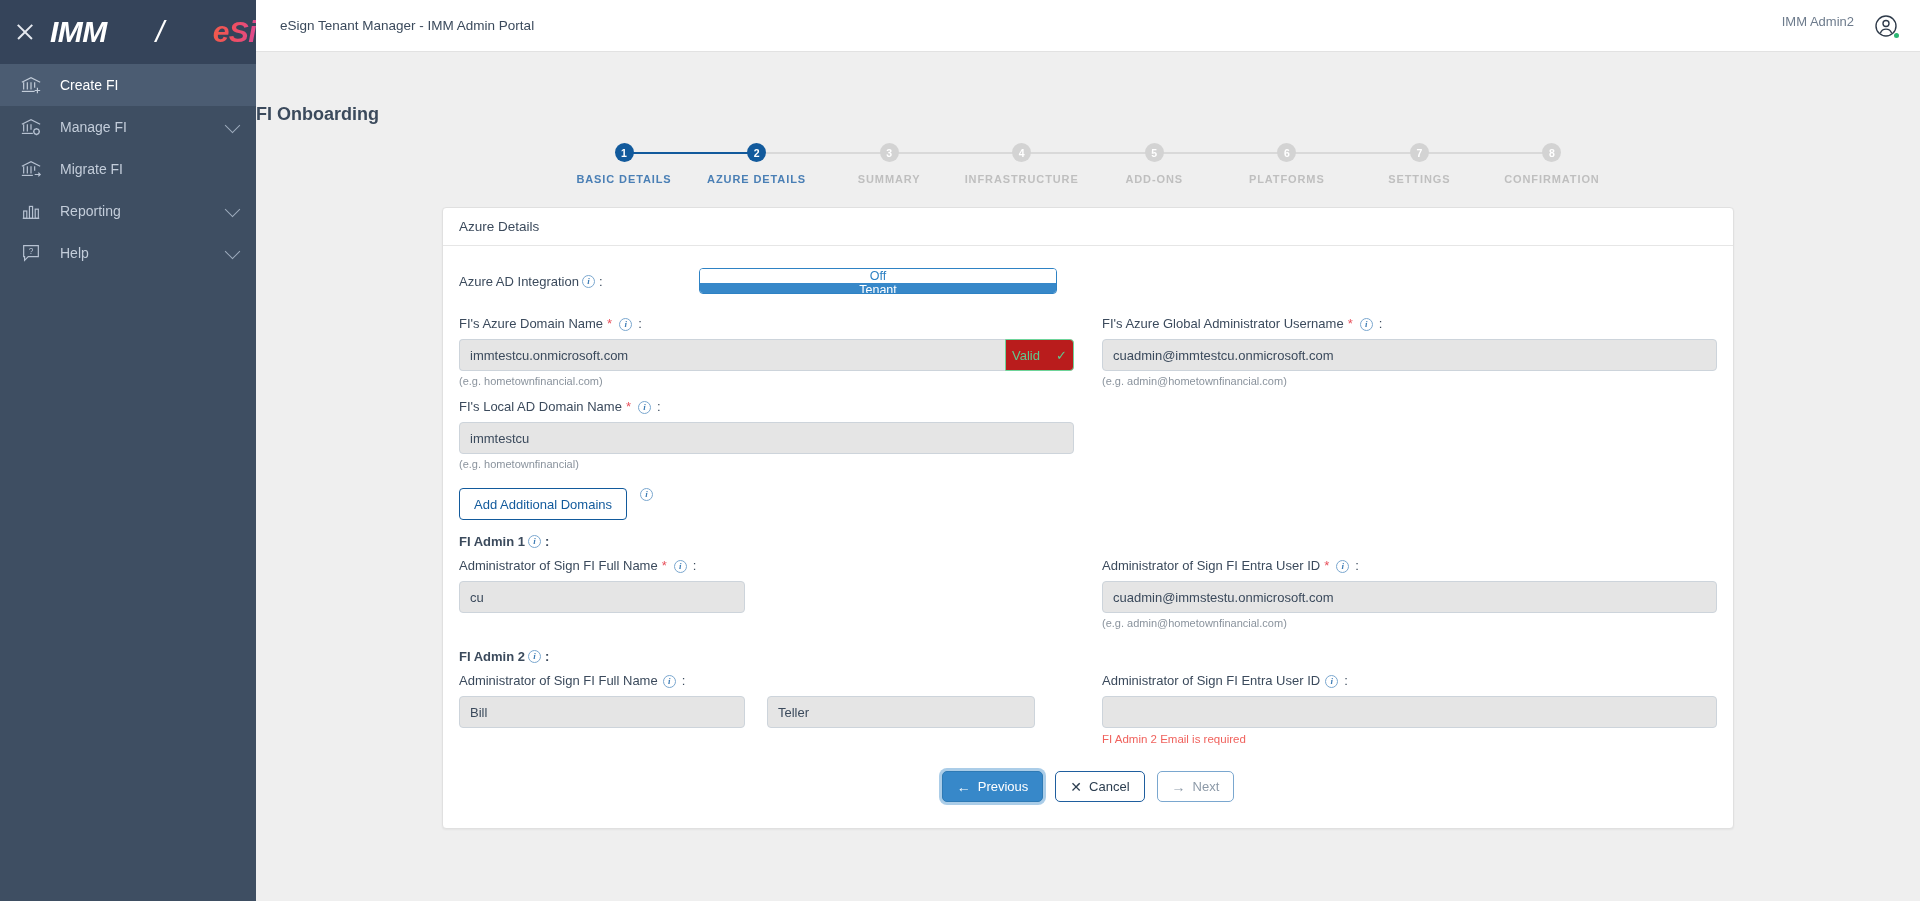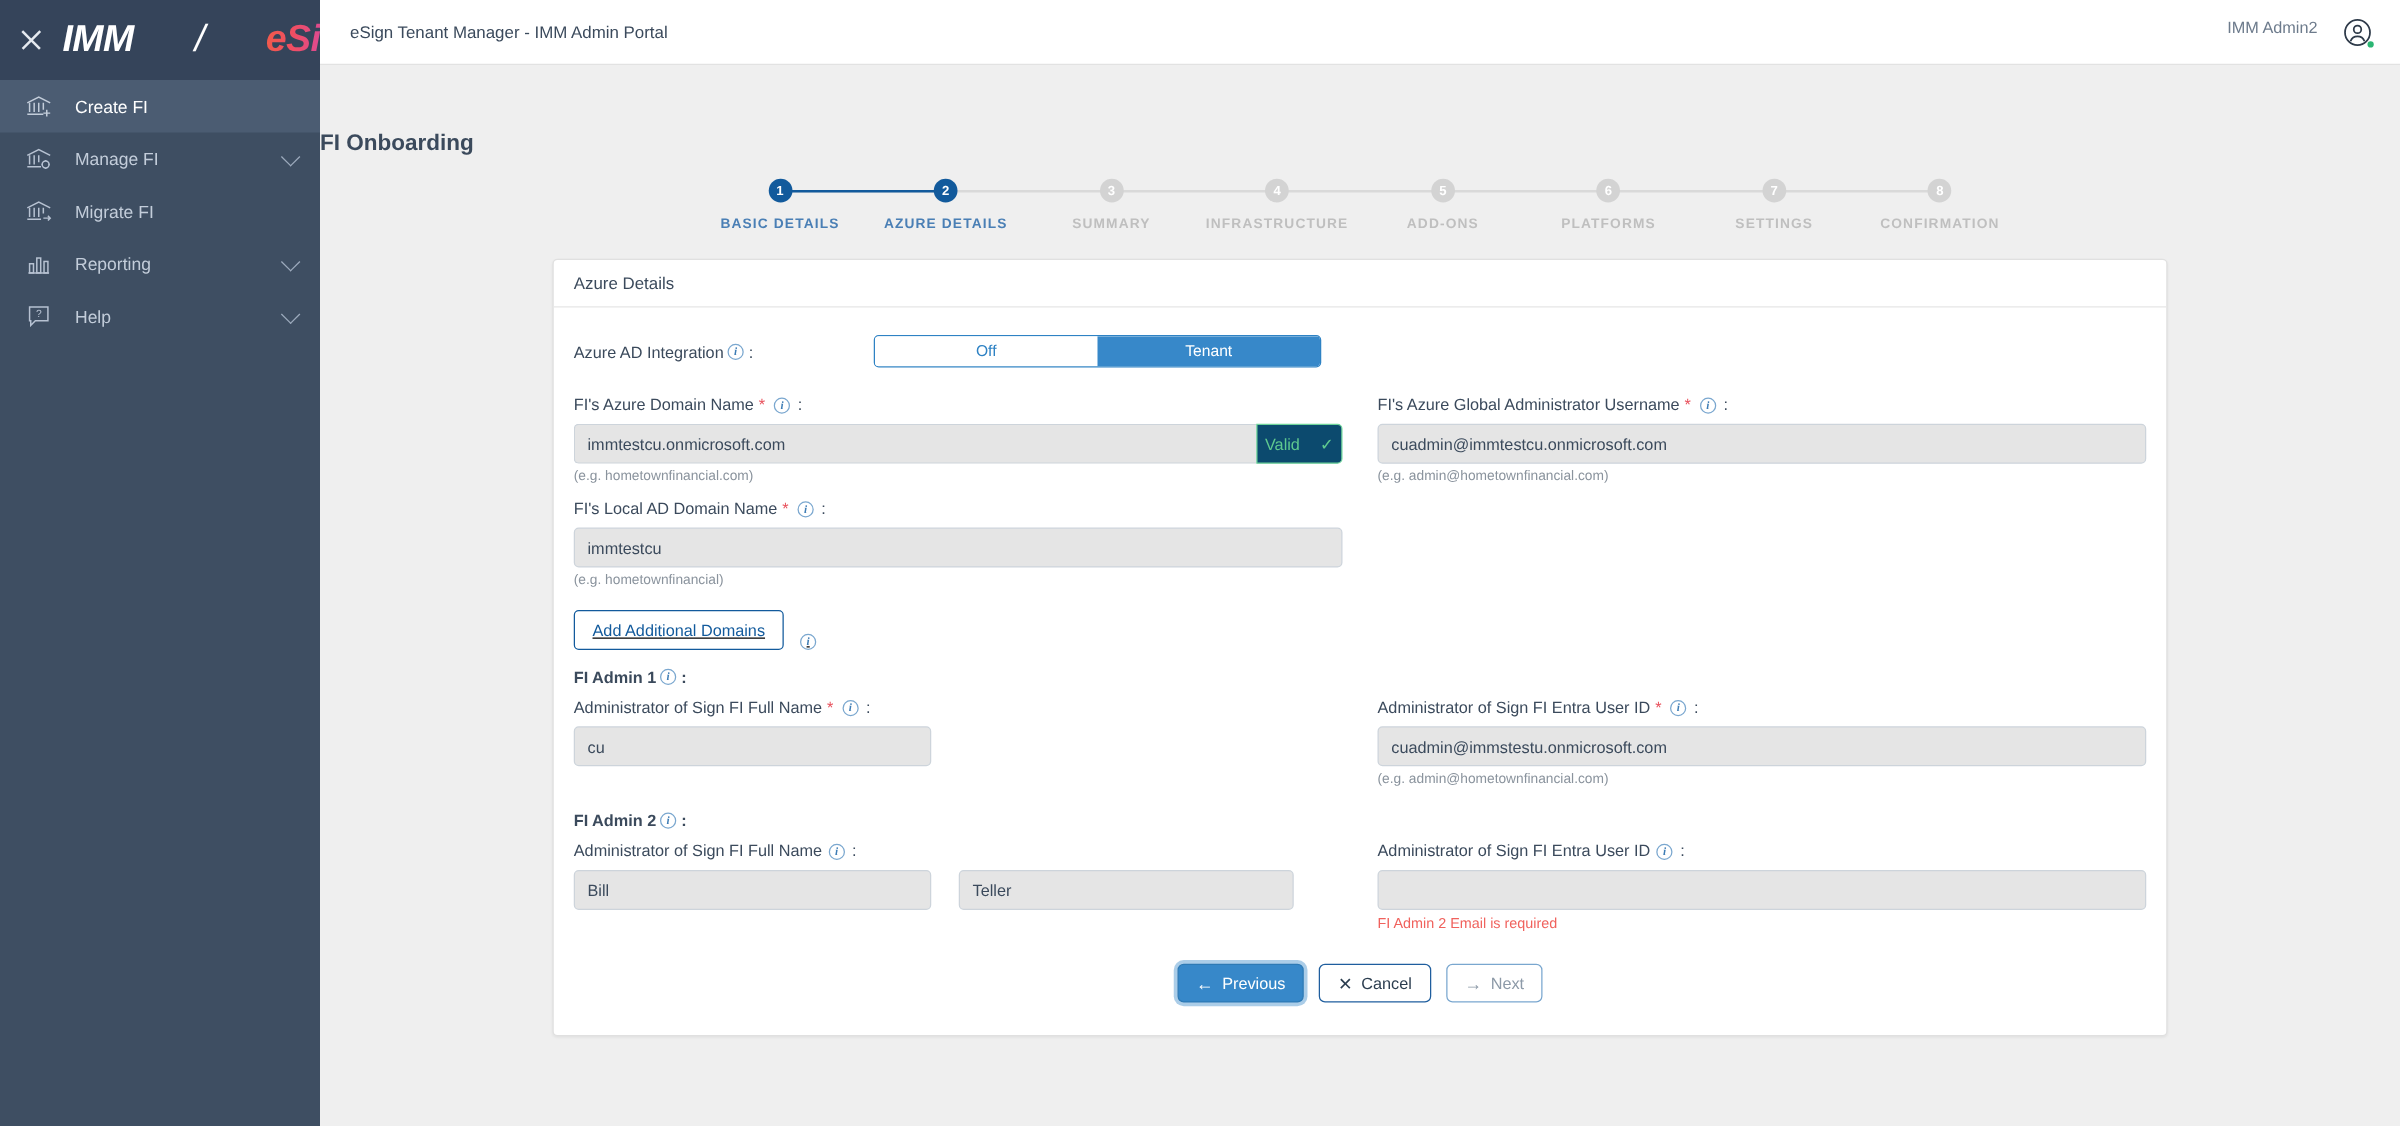--- a/index.html
+++ b/index.html
@@ -131,30 +131,30 @@
   .hint { font-size: 11px; color: #8a939d; margin-top: 4px; }
   .err  { font-size: 11.5px; color: #f0625d; margin-top: 5px; }
 
   .inp-valid-wrap { display: flex; }
   .inp-valid-wrap .inp { border-top-right-radius: 0; border-bottom-right-radius: 0;
                          border-right: none; }
   .valid-badge {
     width: 78px; height: 32px; border: 1px solid #6ed49a; border-left: 1px solid #6ed49a;
     border-top-right-radius: 4px; border-bottom-right-radius: 4px;
     display: flex; align-items: center; justify-content: center; gap: 16px;
-    color: #5fc98f; font-size: 13px; background: #0c4a6e;
+    color: #5fc98f; font-size: 13px; background: #b91c1c;
   }
 
   
   .toggle-row { display: flex; align-items: center; gap: 0; margin-bottom: 22px; }
   .toggle-label { width: 240px; font-size: 13px; color: #3b4a5c;
                   display: flex; align-items: center; }
   .toggle {
     display: flex; width: 358px; height: 26px; border: 1px solid #2e82c4;
-    border-radius: 4px; overflow: hidden; cursor: pointer;
+    border-radius: 4px; overflow: hidden; cursor: pointer; flex-direction: column;
   }
   .toggle .seg { flex: 1; display: flex; align-items: center; justify-content: center;
                  font-size: 12.5px; color: #2e82c4; background: #fff; }
   .toggle .seg.on { background: #3788c9; color: #ffffff; }
 
   .btn-outline {
     height: 32px; padding: 0 14px; border: 1px solid #125a9c; border-radius: 4px;
     background: #fff; color: #125a9c; font-size: 13px; cursor: pointer;
     font-family: "Liberation Sans", sans-serif;
   }
@@ -368,21 +368,21 @@
                 <span class="req">*</span>
                 <span class="info">i</span>
                 <span class="colon">:</span>
               </div>
               <input class="inp" value="immtestcu" style="">
               <div class="hint">(e.g. hometownfinancial)</div>
             </div>
             <div class="col"></div>
           </div>
 
-          <div style="display:flex;align-items:flex-end;gap:10px;margin-top:18px;text-decoration:underline;">
+          <div style="display:flex;align-items:flex-start;gap:10px;margin-top:18px;">
             <button class="btn-outline">Add Additional Domains</button>
             <span class="info">i</span>
           </div>
 
           <div class="subhead" style="margin-top:14px;">
             <span>FI Admin 1</span>
             <span class="info">i</span>
             <span class="colon">:</span>
           </div>
 

